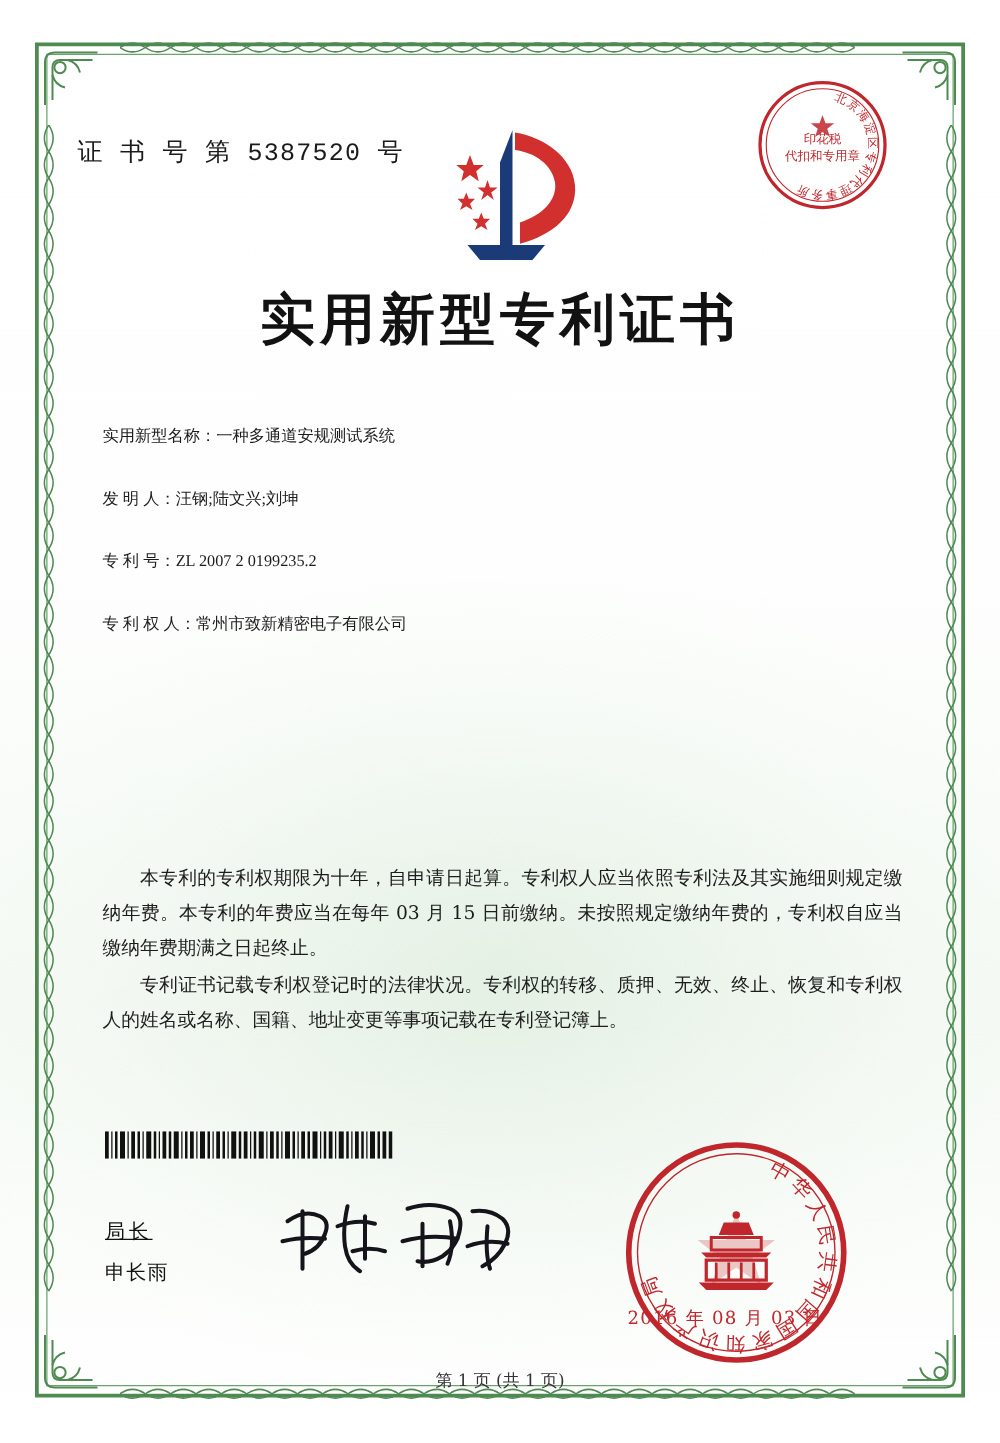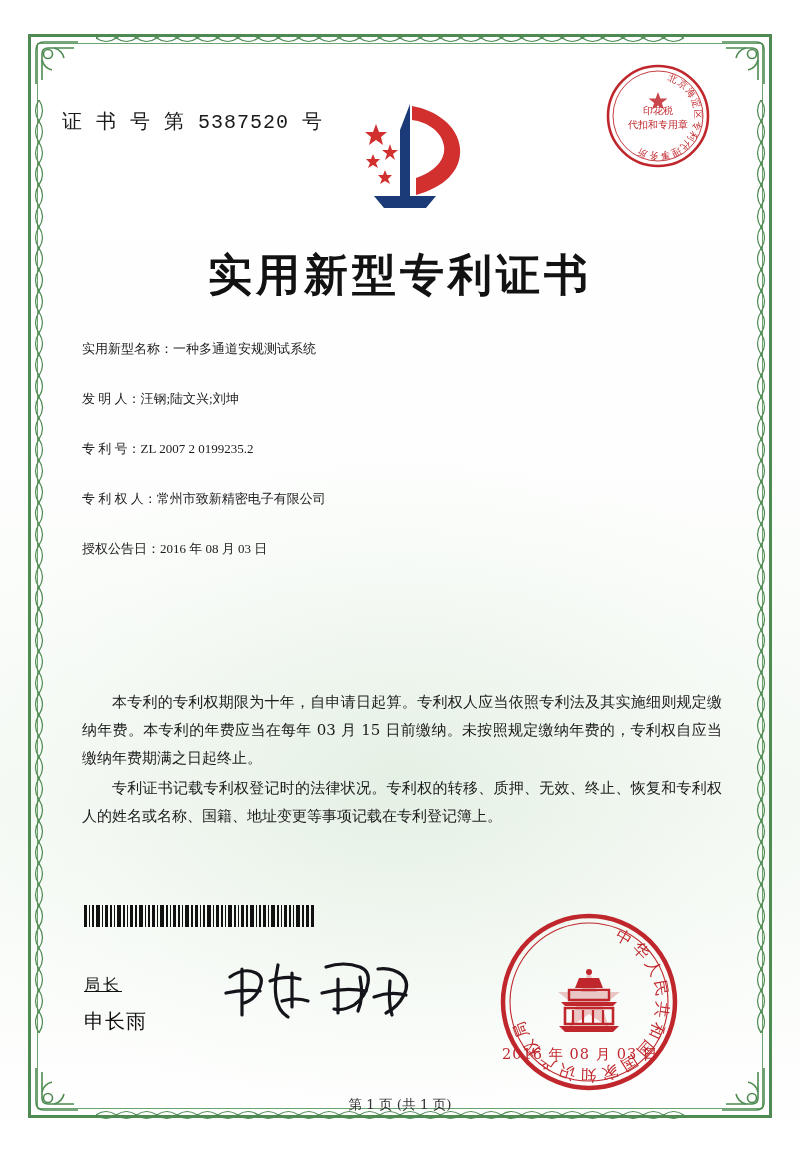--- a/index.html
+++ b/index.html
@@ -62,21 +62,20 @@
   }
   .logo svg{display:block;width:100%;height:100%;}
 
   
   .title{
     position:absolute;left:0;right:0;top:226px;
     text-align:center;
     font-size:44px;font-weight:bold;letter-spacing:4px;
     color:#121212;
     font-family:"DejaVu Sans","Liberation Sans",sans-serif;
-    margin-top:20px;
   }
 
   
   .fields{
     position:absolute;left:82px;top:340px;width:640px;
   }
   .field{
     font-size:13px;color:#1c1c1c;margin-bottom:32px;
     font-family:Liberation Serif, serif;
     white-space:nowrap;
@@ -101,21 +100,21 @@
 
   
   .sig-label{
     position:absolute;left:84px;top:975px;
     font-size:16px;color:#111;letter-spacing:3px;
     font-family:"DejaVu Serif","Liberation Serif",serif;
     text-decoration:underline;
   }
   .sig-name{
     position:absolute;left:84px;top:1008px;
-    font-size:20px;color:#111;letter-spacing:1px;
+    font-size:16px;color:#111;letter-spacing:1px;
     font-family:Liberation Sans, sans-serif;
   }
   .signature{
     position:absolute;left:218px;top:955px;width:210px;height:70px;
   }
   .signature svg{display:block;width:100%;height:100%;}
 
   
   .stamp-top{
     position:absolute;right:88px;top:62px;width:108px;height:108px;
@@ -232,23 +231,20 @@
       <span class="lbl">实用新型名称：</span><span class="val">一种多通道安规测试系统</span>
     </div>
     <div class="field">
       <span class="lbl">发  明  人：</span><span class="val">汪钢;陆文兴;刘坤</span>
     </div>
     <div class="field">
       <span class="lbl">专  利  号：</span><span class="val">ZL 2007 2 0199235.2</span>
     </div>
     <div class="field">
       <span class="lbl">专 利 权 人：</span><span class="val">常州市致新精密电子有限公司</span>
-    </div>
-    <div class="field">
-      <span class="lbl">授权公告日：</span><span class="val">2016 年 08 月 03 日</span>
     </div>
   </div>
 
   <div class="body-text">
     <p>本专利的专利权期限为十年，自申请日起算。专利权人应当依照专利法及其实施细则规定缴纳年费。本专利的年费应当在每年 03 月 15 日前缴纳。未按照规定缴纳年费的，专利权自应当缴纳年费期满之日起终止。</p>
     <p>专利证书记载专利权登记时的法律状况。专利权的转移、质押、无效、终止、恢复和专利权人的姓名或名称、国籍、地址变更等事项记载在专利登记簿上。</p>
   </div>
 
   <div class="barcode">
     <svg viewBox="0 0 230 22" preserveAspectRatio="none">

